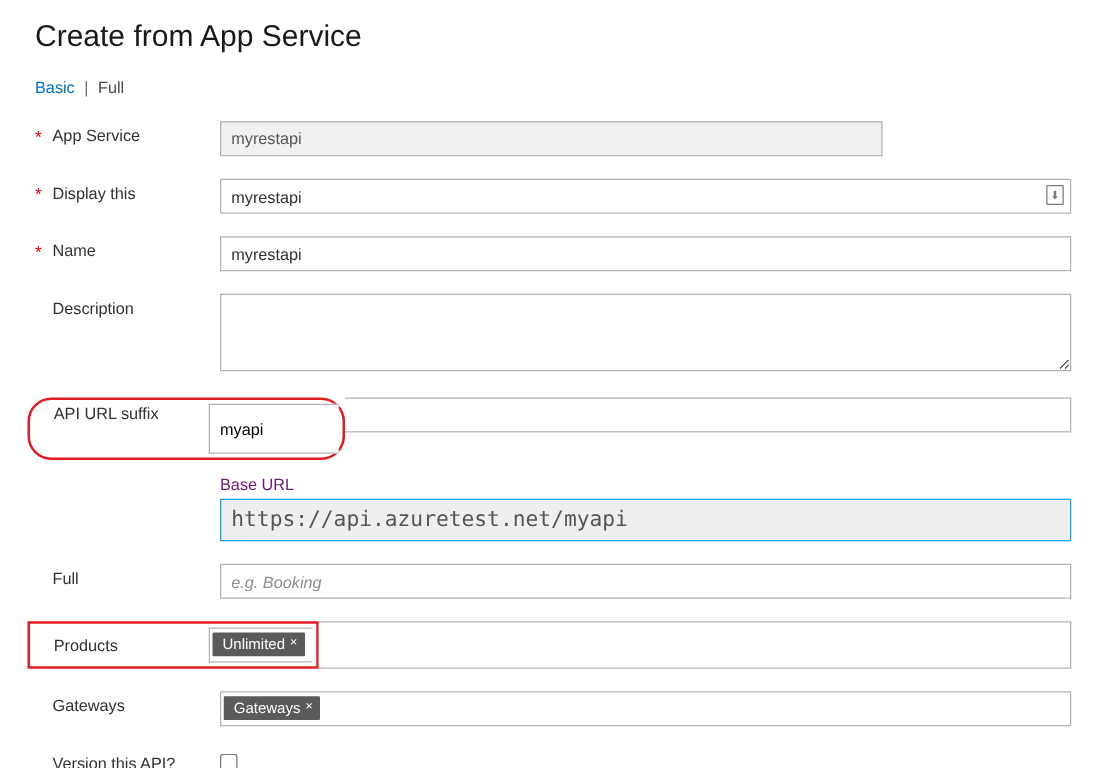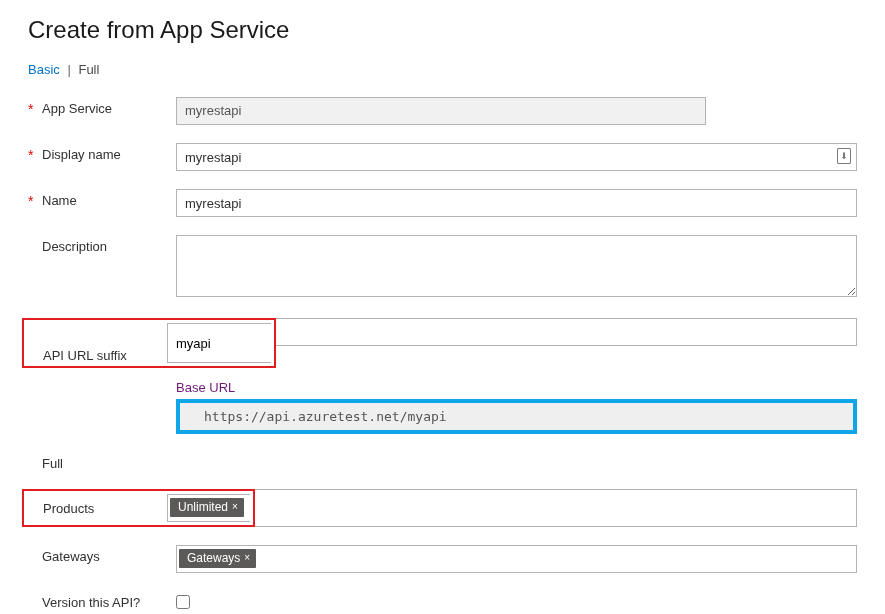--- a/index.html
+++ b/index.html
@@ -82,24 +82,24 @@
       resize: both;
     }
     .subhead {
       font-size: 13px;
       color: #701a75;
       margin-bottom: 4px;
       margin-top: 12px;
     }
     .baseurl-box {
       background: #efefef;
-      border: 4px solid #0ea5e9;
-      padding: 6px 24px;
+      border: 1px solid #0ea5e9;
+      padding: 6px 8px;
       font-family: "Consolas", monospace;
-      font-size: 13px;
+      font-size: 17px;
       color: #555;
     }
     .input-box::placeholder {
       color: #8e8d8b;
       font-style: italic;
     }
     .chip-input {
       border: 1px solid #b4b3b1;
       background: #fff;
       padding: 2px 4px 4px 2px;
@@ -219,21 +219,21 @@
     <span class="lbl">App Service</span>
   </div>
   <div class="input-col">
     <div class="readonly-box input-box smallwidth">myrestapi</div>
   </div>
 </div>
 
 <div class="form-row">
   <div class="label-col">
     <span class="req">*</span>
-    <span class="lbl">Display name</span>
+    <span class="lbl">Display this</span>
   </div>
   <div class="input-col display-wrap">
     <input class="input-box" value="myrestapi" style="">
     <span class="save-icon">
         <span>⬇</span>
       </span>
   </div>
 </div>
 
 <div class="form-row">
@@ -250,21 +250,21 @@
   <div class="label-col">
     <span class="req"></span>
     <span class="lbl">Description</span>
   </div>
   <div class="input-col">
     <textarea class="textarea-box" style=""></textarea>
   </div>
 </div>
 
 <div class="suffix-row">
-  <div class="highlight-box" style="align-items:flex-end;">
+  <div class="highlight-box" style="align-items:flex-start;border-radius:19px;">
     <div class="highlight-label">
       <span class="req"></span>
       <span class="lbl">API URL suffix</span>
     </div>
     <div class="highlight-input-wrap">
       <input class="highlight-input" value="myapi" style="">
     </div>
   </div>
   <div class="input-continuation"></div>
 </div>
@@ -274,20 +274,23 @@
   <div class="input-col">
     <div class="subhead">Base URL</div>
     <div class="baseurl-box">https://api.azuretest.net/myapi</div>
   </div>
 </div>
 
 <div class="form-row">
   <div class="label-col">
     <span class="req"></span>
     <span class="lbl">Full</span>
+  </div>
+  <div class="input-col">
+    <input class="input-box" placeholder="e.g. Booking" style="">
   </div>
 </div>
 
 <div class="products-row">
   <div class="highlight-box">
     <div class="highlight-label">
       <span class="req"></span>
       <span class="lbl">Products</span>
     </div>
     <div class="highlight-chip-col">

